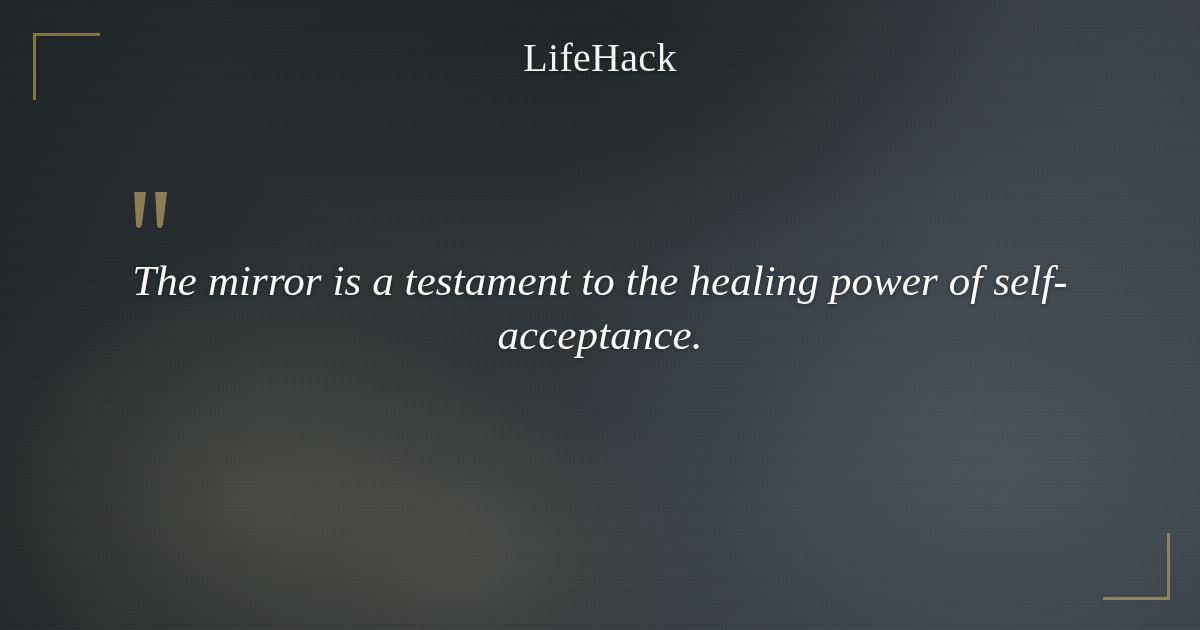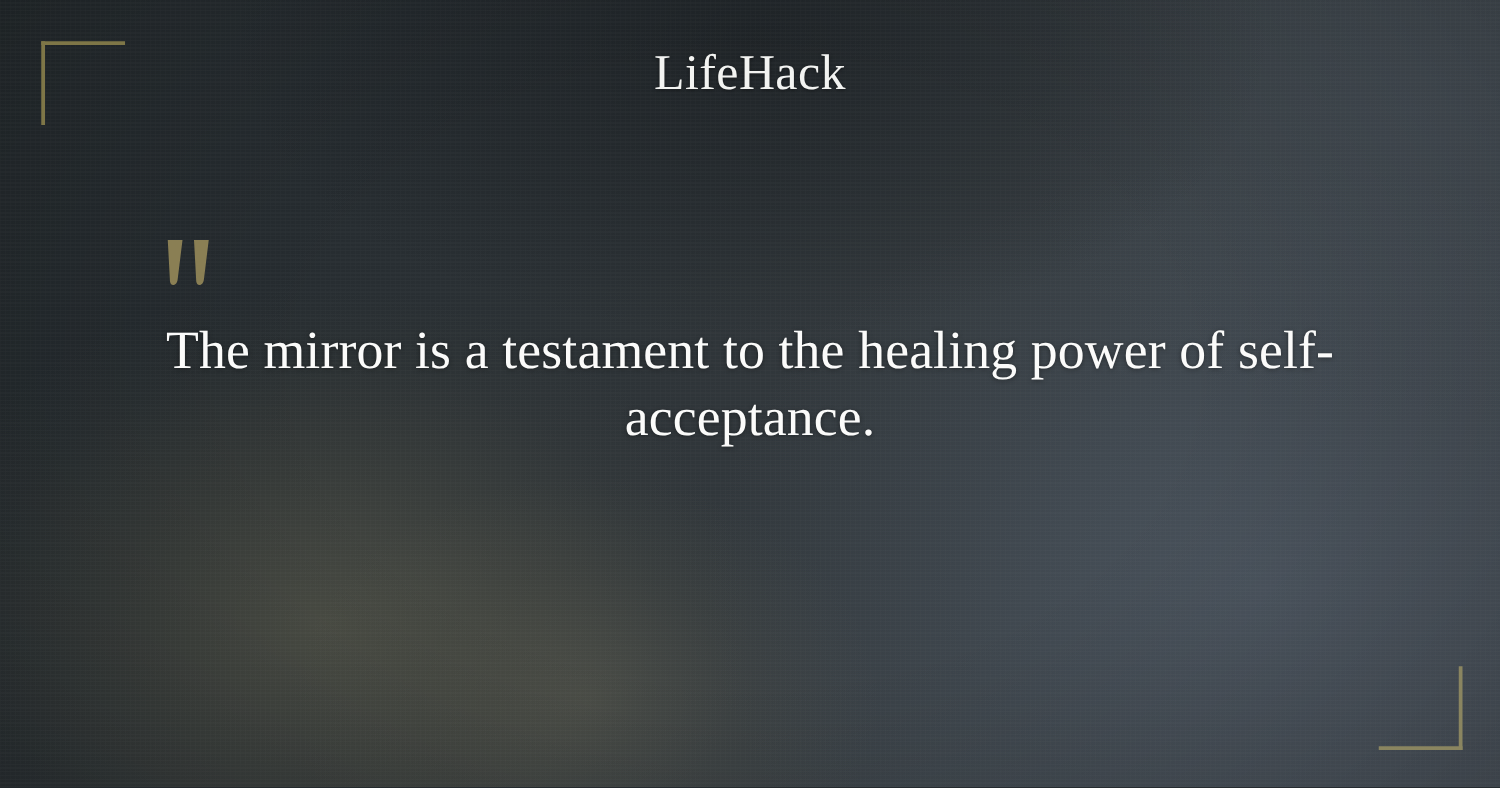--- a/index.html
+++ b/index.html
@@ -157,20 +157,21 @@
   .quote-mark svg {
     display: block;
   }
 
   .quote-text {
     display: block;
     margin: 8px 0 0 0;
     padding: 0 2px;
     text-align: center;
     font-family: "Liberation Serif", "DejaVu Serif", serif;
+    font-style: italic;
     font-weight: 400;
     font-size: 43px;
     line-height: 1.25;
     letter-spacing: 0.1px;
     color: #fbfbfa;
     text-shadow: 0 1px 4px rgba(0,0,0,0.40);
   }
 </style>
 </head>
 <body>

